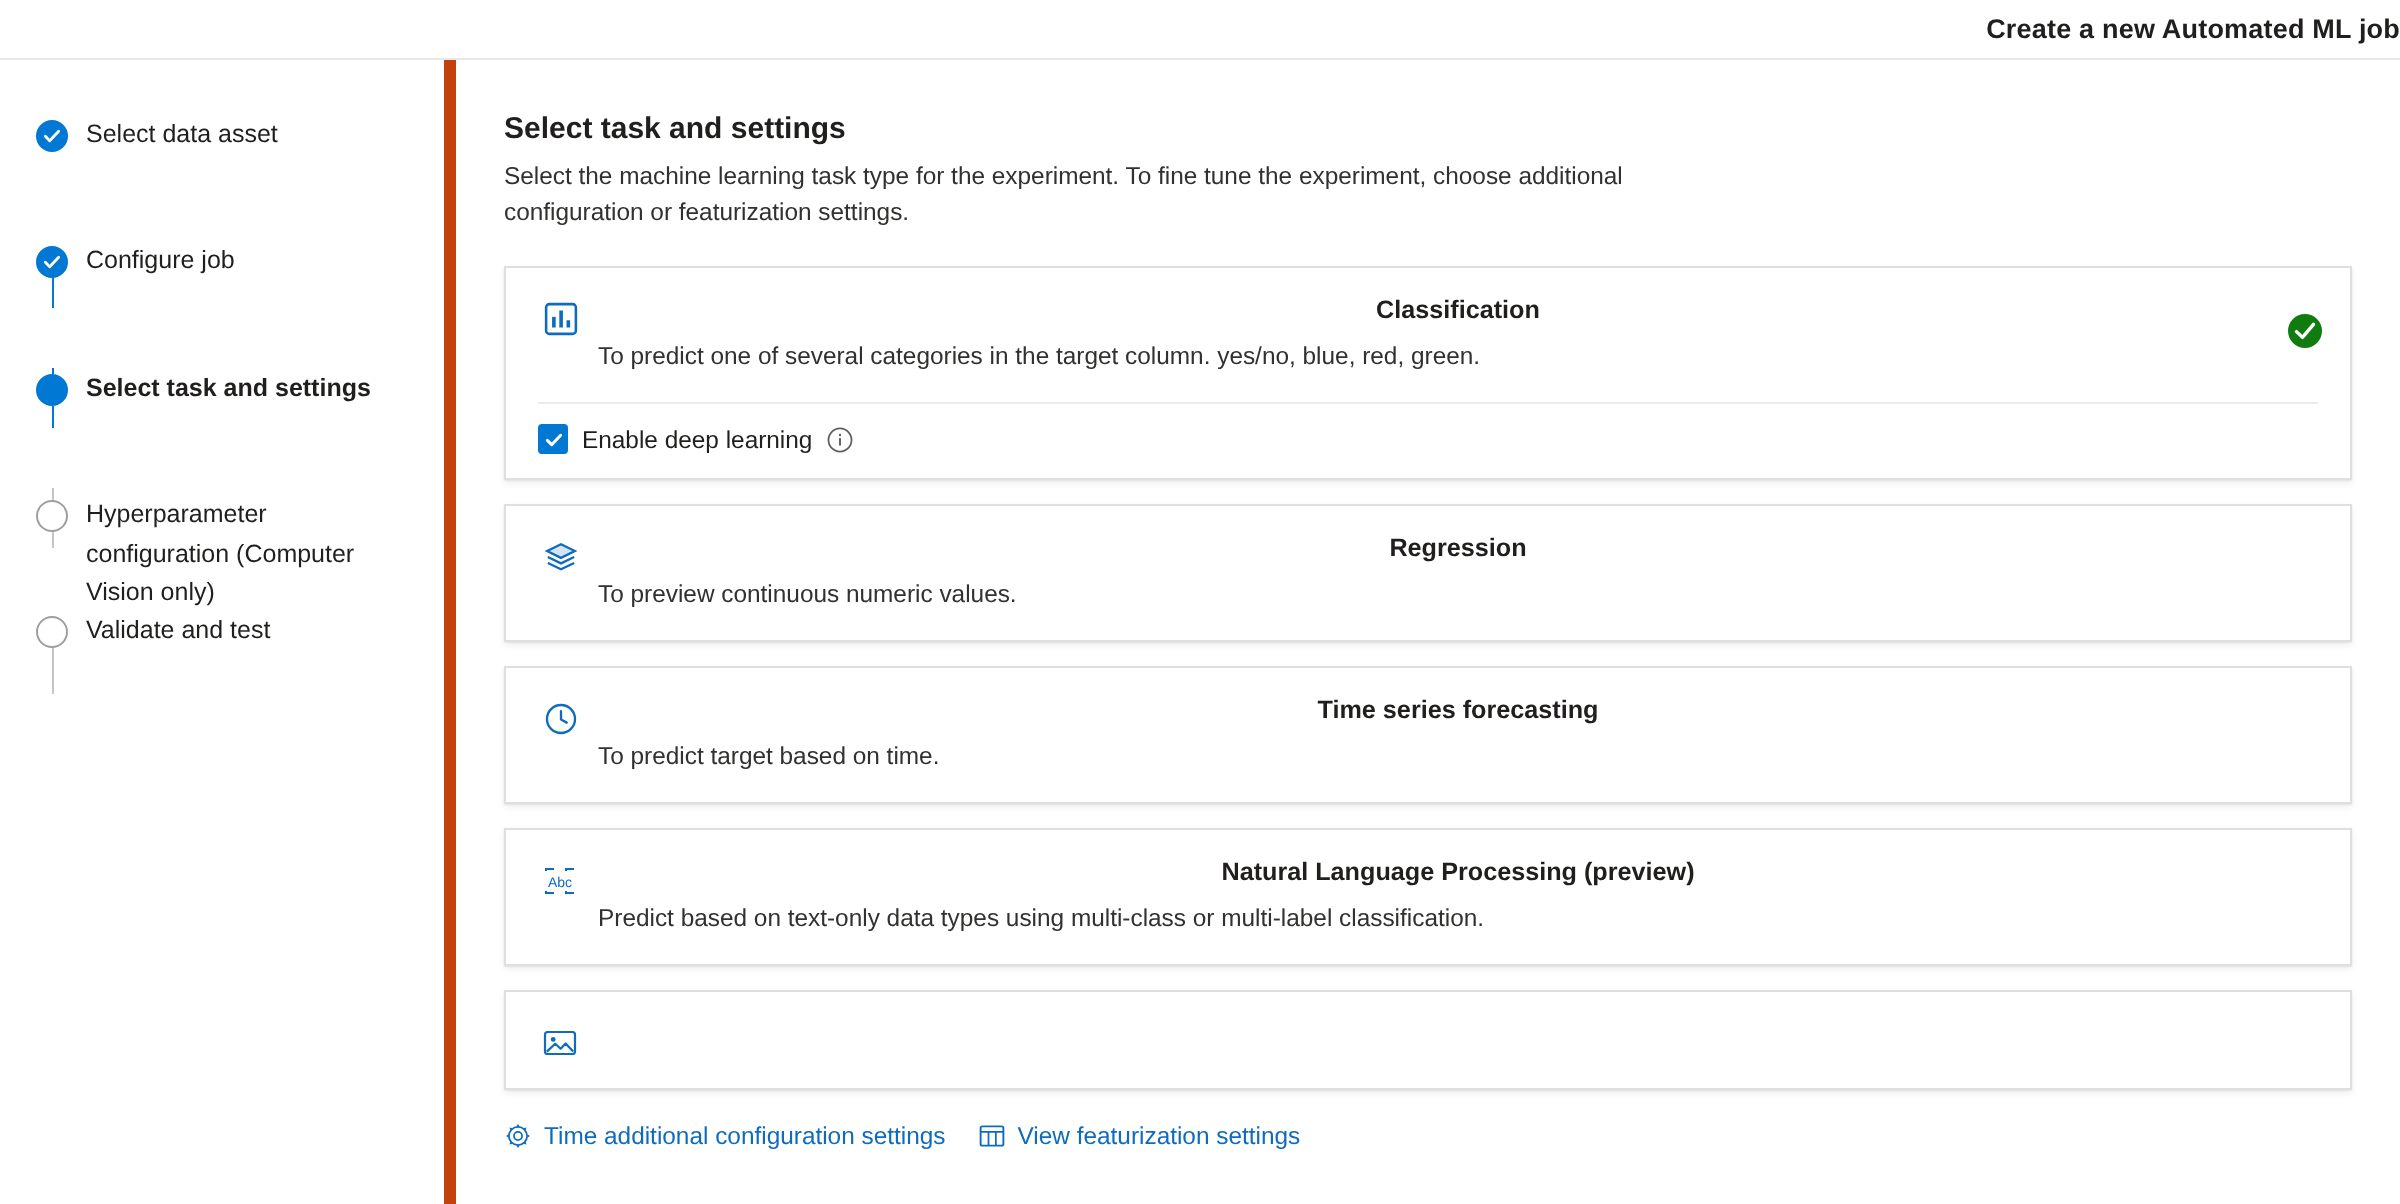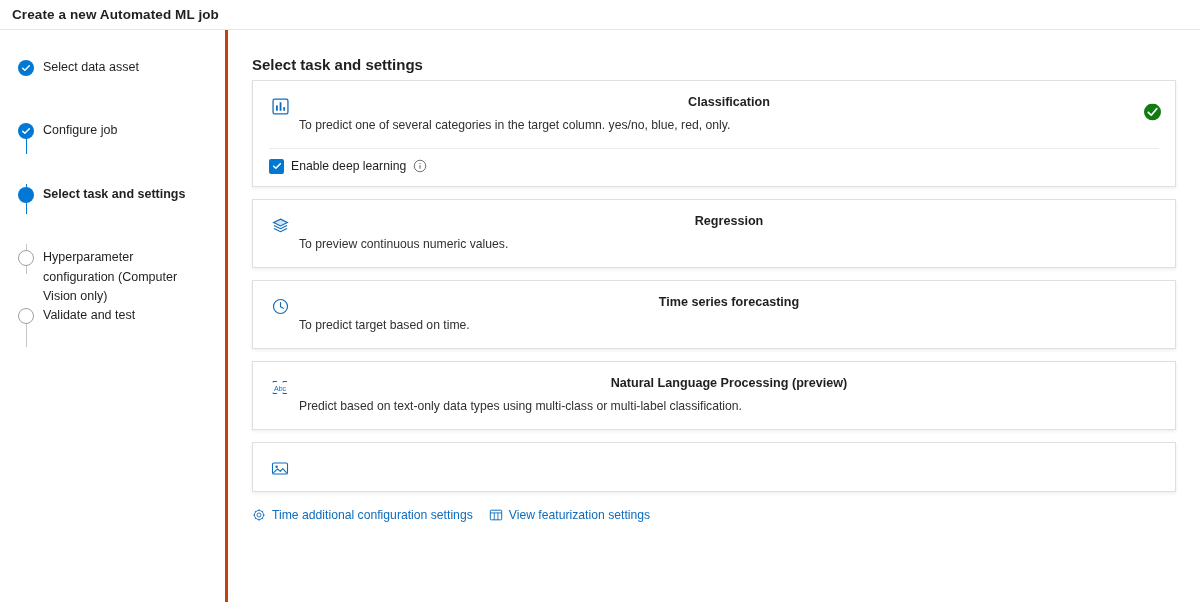--- a/index.html
+++ b/index.html
@@ -11,41 +11,41 @@
     color: #201f1e;
     overflow: hidden;
   }
   .page { width: 1200px; height: 602px; position: relative; }
 
   
   .header {
     height: 30px;
     display: flex;
     align-items: center;
-    padding-left: 12px;
     border-bottom: 1px solid #e8e8e8;
+    justify-content: flex-end;
   }
   .header-title {
     font-size: 13.5px;
     font-weight: bold;
     color: #201f1e;
     letter-spacing: 0.1px;
   }
 
   
   .body {
     display: flex;
     height: 572px;
   }
 
   
   .rail {
     width: 228px;
     min-width: 228px;
-    border-right: 3px solid #c2410c;
+    border-right: 6px solid #c2410c;
     padding-top: 28px;
     position: relative;
   }
   .step {
     display: flex;
     align-items: flex-start;
     padding-left: 18px;
     min-height: 18px;
     position: relative;
   }
@@ -257,34 +257,35 @@
 
       <div class="step">
         <div class="step-marker marker-todo"></div>
         <div class="step-label">Validate and test</div>
       </div>
     </div>
 
     <div class="main">
 
       <div class="main-title">Select task and settings</div>
+      <div class="main-desc">Select the machine learning task type for the experiment. To fine tune the experiment, choose additional configuration or featurization settings.</div>
 
       <div class="card selected">
         <div class="card-main">
           <div class="card-icon">
             <svg width="17" height="17" viewBox="0 0 16 16" fill="none">
               <rect x="1" y="1" width="14" height="14" rx="1.5" stroke="#0f6cbd" stroke-width="1.2"></rect>
               <rect x="3.8" y="7" width="1.7" height="5" fill="#0f6cbd"></rect>
               <rect x="7.2" y="4" width="1.7" height="8" fill="#0f6cbd"></rect>
               <rect x="10.6" y="8.6" width="1.7" height="3.4" fill="#0f6cbd"></rect>
             </svg>
           </div>
           <div class="card-text">
             <div class="card-title">Classification</div>
-            <div class="card-sub">To predict one of several categories in the target column. yes/no, blue, red, only.</div>
+            <div class="card-sub">To predict one of several categories in the target column. yes/no, blue, red, green.</div>
           </div>
           <div class="card-check">
             <svg width="17" height="17" viewBox="0 0 16 16">
               <circle cx="8" cy="8" r="8" fill="#107c10"></circle>
               <path d="M4 8.3 L6.8 11 L12 4.9" stroke="#ffffff" stroke-width="1.6" fill="none" stroke-linecap="round" stroke-linejoin="round"></path>
             </svg>
           </div>
         </div>
         <div class="card-divider"></div>
         <div class="card-footer">

